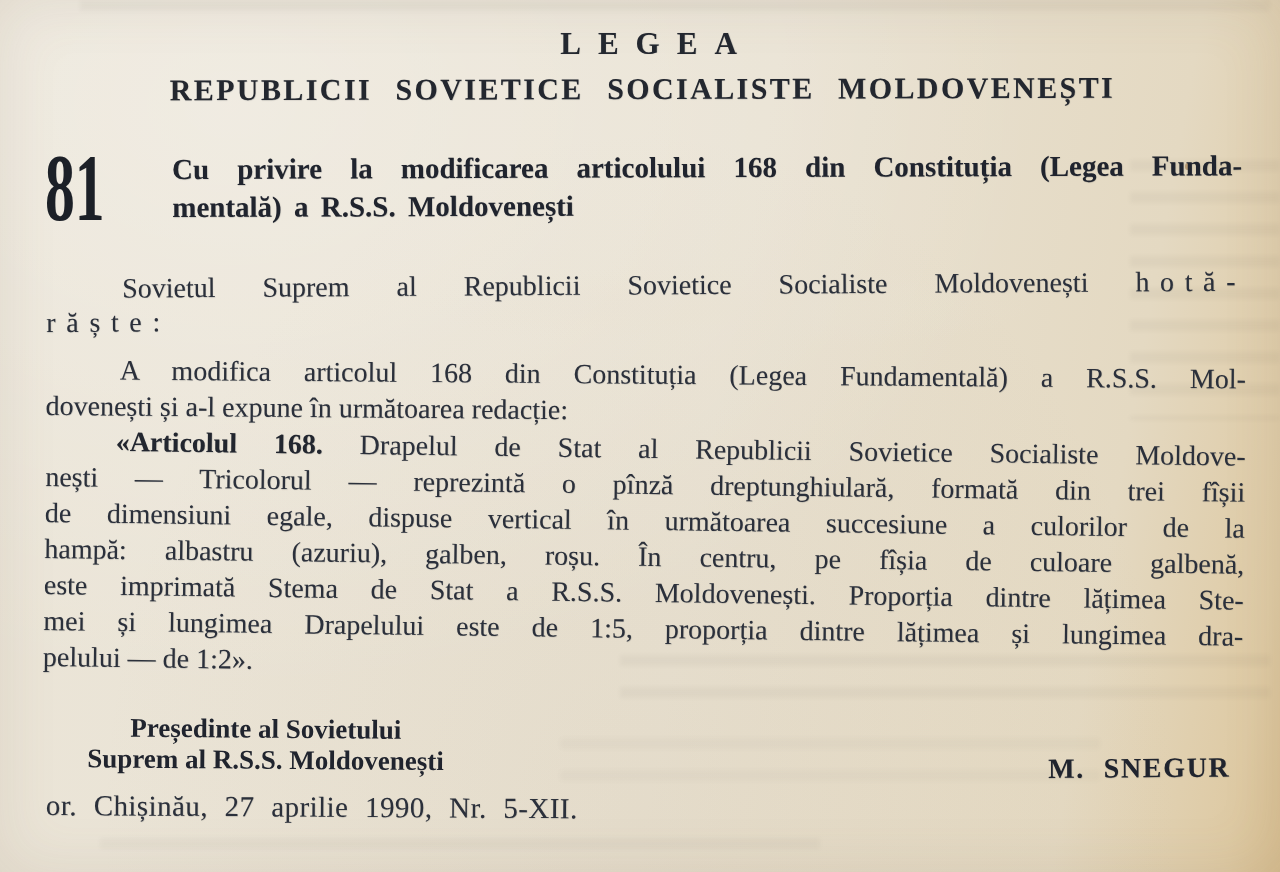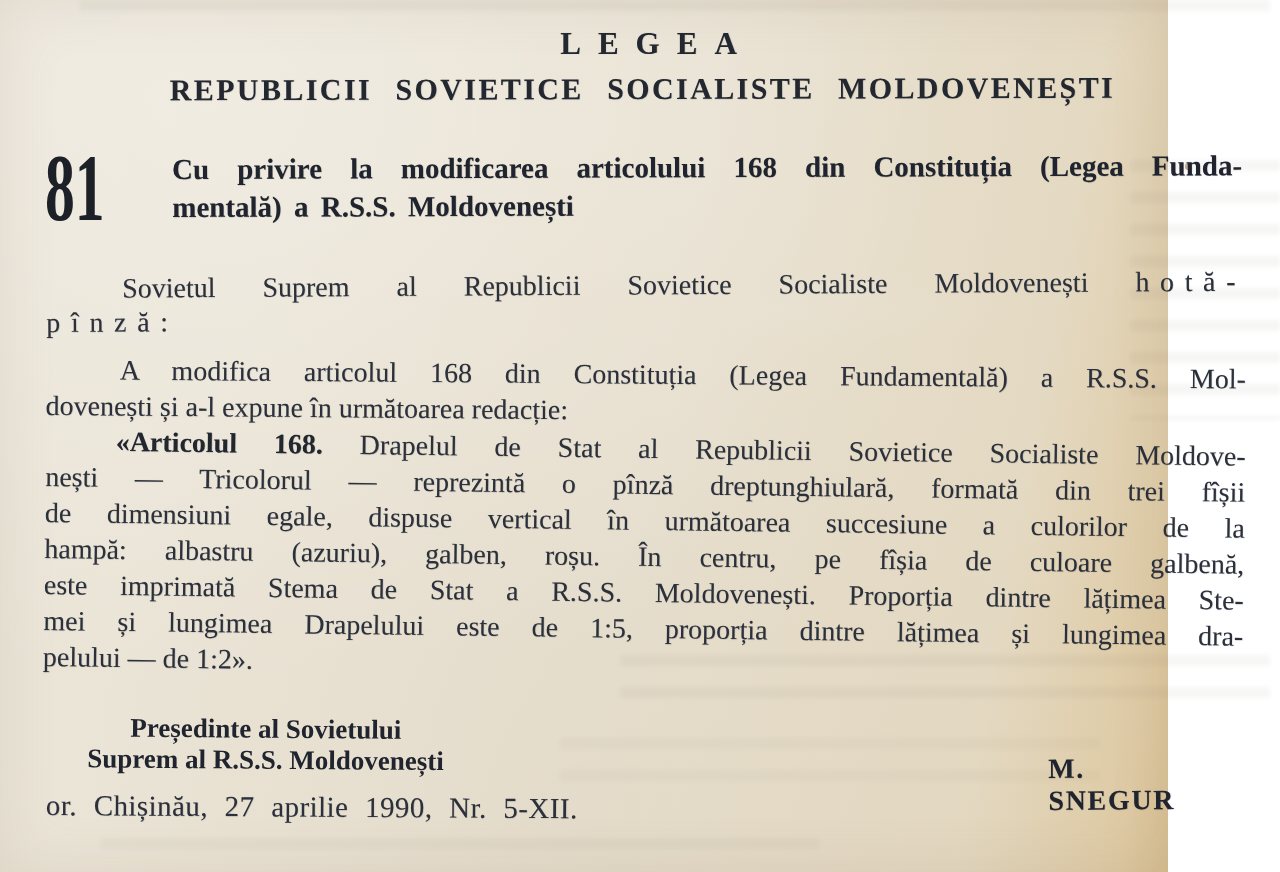--- a/index.html
+++ b/index.html
@@ -2,21 +2,21 @@
 <html><head>
 <meta charset="utf-8">
 <style>
   html, body {
     margin: 0; padding: 0;
     width: 1280px; height: 872px;
     overflow: hidden;
   }
   .page {
     position: relative;
-    width: 1168px; height: 872px;
+    width: 1280px; height: 872px;
     background:
       radial-gradient(ellipse at 18% 12%, rgba(255,255,255,0.28), rgba(255,255,255,0) 55%),
       radial-gradient(ellipse at 50% 95%, rgba(190,170,135,0.12), rgba(190,170,135,0) 60%),
       linear-gradient(100deg, #ebe5d8 0%, #e9e2d3 55%, #e4d9c2 84%, #decaa4 96%, #d8bf92 100%);
     font-family: "Liberation Serif", "DejaVu Serif", serif;
     color: #262a33;
     box-shadow: inset 0 0 60px rgba(120,100,70,0.12);
   }
   .ink { text-shadow: 0.4px 0.4px 0.8px rgba(38,42,51,0.30); }
 
@@ -137,21 +137,21 @@
     <div class="line jline ink">Cu privire la modificarea articolului 168 din Constituția (Legea Funda-</div>
     <div class="line ink">mentală) a R.S.S. Moldovenești</div>
   </div>
 
   <div class="body-text p1">
     <div class="jline ind76 ink">
       <span>Sovietul Suprem al Republicii Sovietice Socialiste Moldovenești</span>
       <span class="spaced">hotă-</span>
     </div>
     <div class="line ink">
-      <span class="spaced">pînză:</span>
+      <span class="spaced">răște:</span>
     </div>
   </div>
 
   <div class="body-text p2">
     <div class="jline ind74 ink">A modifica articolul 168 din Constituția (Legea Fundamentală) a R.S.S. Mol-</div>
     <div class="line ink">dovenești și a-l expune în următoarea redacție:</div>
   </div>
 
   <div class="body-text p3">
     <div class="jline ind70 ink">

